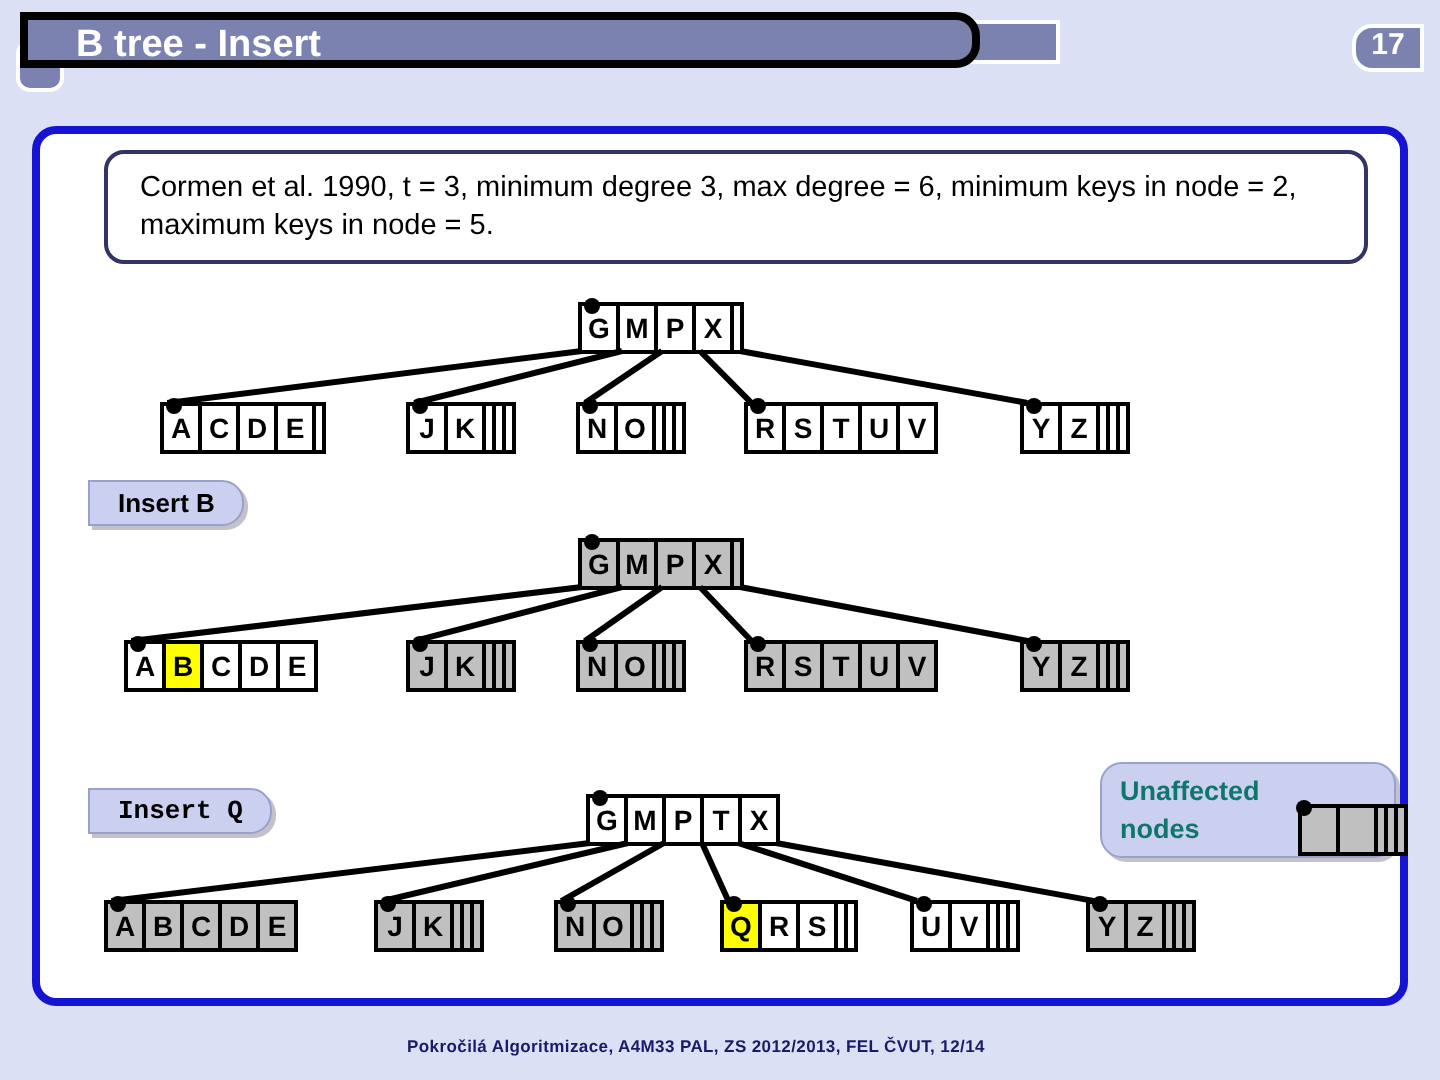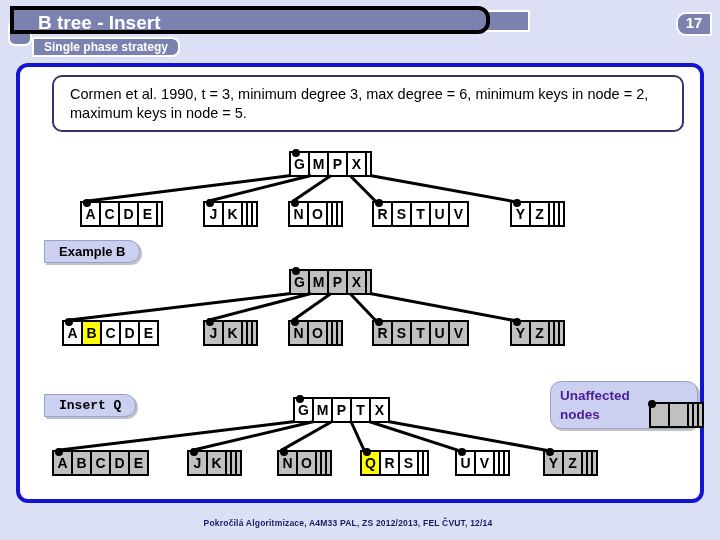--- a/index.html
+++ b/index.html
@@ -87,21 +87,21 @@
 
   
   #legend{
     position:absolute;left:550px;top:381px;width:148px;height:48px;
     background:#ccd0f0;border:1px solid #9aa0cc;border-radius:11px;
     box-sizing:border-box;
     box-shadow:2px 2px 0 rgba(120,120,140,.45);
   }
   #legend .lg-txt{
     position:absolute;left:9px;top:4px;width:95px;
-    font-size:13.5px;font-weight:bold;color:#4c1d95;line-height:19px;
+    font-size:13.5px;font-weight:bold;color:#0f766e;line-height:19px;
   }
 
   
   .node{position:absolute;height:22px;background:#000000;padding:2px;box-sizing:content-box;
         display:flex;align-items:stretch;}
   .cell{
     width:17px;margin-right:2px;background:#ffffff;
     display:flex;align-items:center;justify-content:center;
     font-size:14px;font-weight:bold;color:#000000;line-height:1;
   }
@@ -125,36 +125,33 @@
 </style>
 </head>
 <body>
 
 <div id="header">
   <div class="hdr-knob"></div>
   <div class="hdr-strip"></div>
   <div class="hdr-tab-title">
     <span>B tree - Insert</span>
   </div>
-  <div class="hdr-sub">
-    <span>Single phase strategy</span>
-  </div>
   <div class="hdr-page">
     <span>17</span>
   </div>
 </div>
 
 <div id="panel"></div>
 
 <div id="callout">
   <p>Cormen et al. 1990, t = 3, minimum degree 3, max degree = 6, minimum keys in node = 2, maximum keys in node = 5.</p>
 </div>
 
 <div class="ins-label" id="lbl-b" style="left:44px;top:240px;">
-  <span>Example B</span>
+  <span>Insert B</span>
 </div>
 <div class="ins-label" id="lbl-q" style="left:44px;top:394px;font-family:Liberation Mono, monospace;">
   <span>Insert Q</span>
 </div>
 
 <div id="legend">
   <div class="lg-txt">Unaffected nodes</div>
   <div id="legend-node-holder" style="position: absolute; left: 0px; top: 0px;">
       <div class="node" style="left: 98px; top: 20px;">
         <div class="cell gray"></div>

